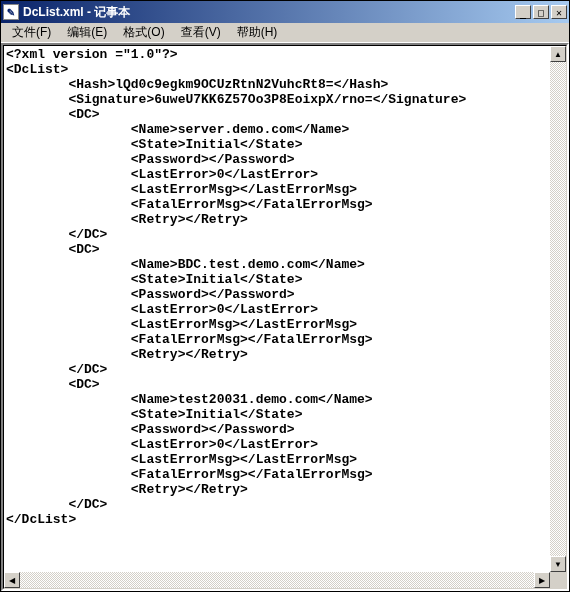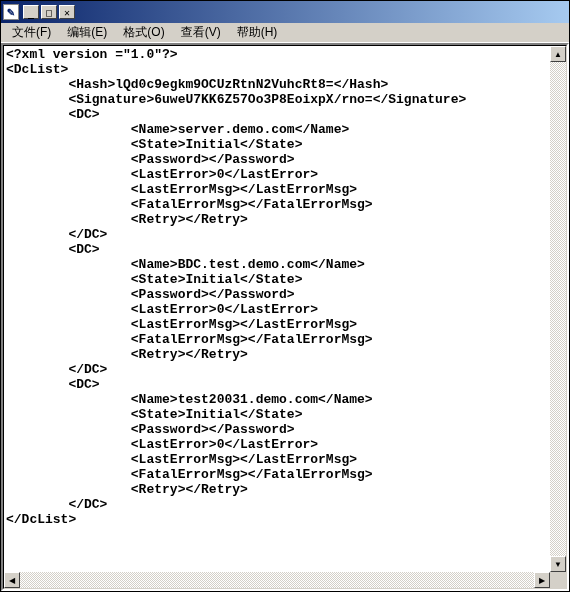--- a/index.html
+++ b/index.html
@@ -140,20 +140,21 @@
       width: 16px;
       height: 16px;
       background: #d4d0c8;
     }
   </style>
 </head>
 <body>
 
 <div class="titlebar">
   <span class="title-icon">✎</span>
+  <span class="title-text">DcList.xml - 记事本</span>
   <div class="win-buttons">
     <div class="win-btn">_</div>
     <div class="win-btn">□</div>
     <div class="win-btn">✕</div>
   </div>
 </div>
 
 <div class="menubar">
   <span class="menu-item">文件(F)</span>
   <span class="menu-item">编辑(E)</span>

